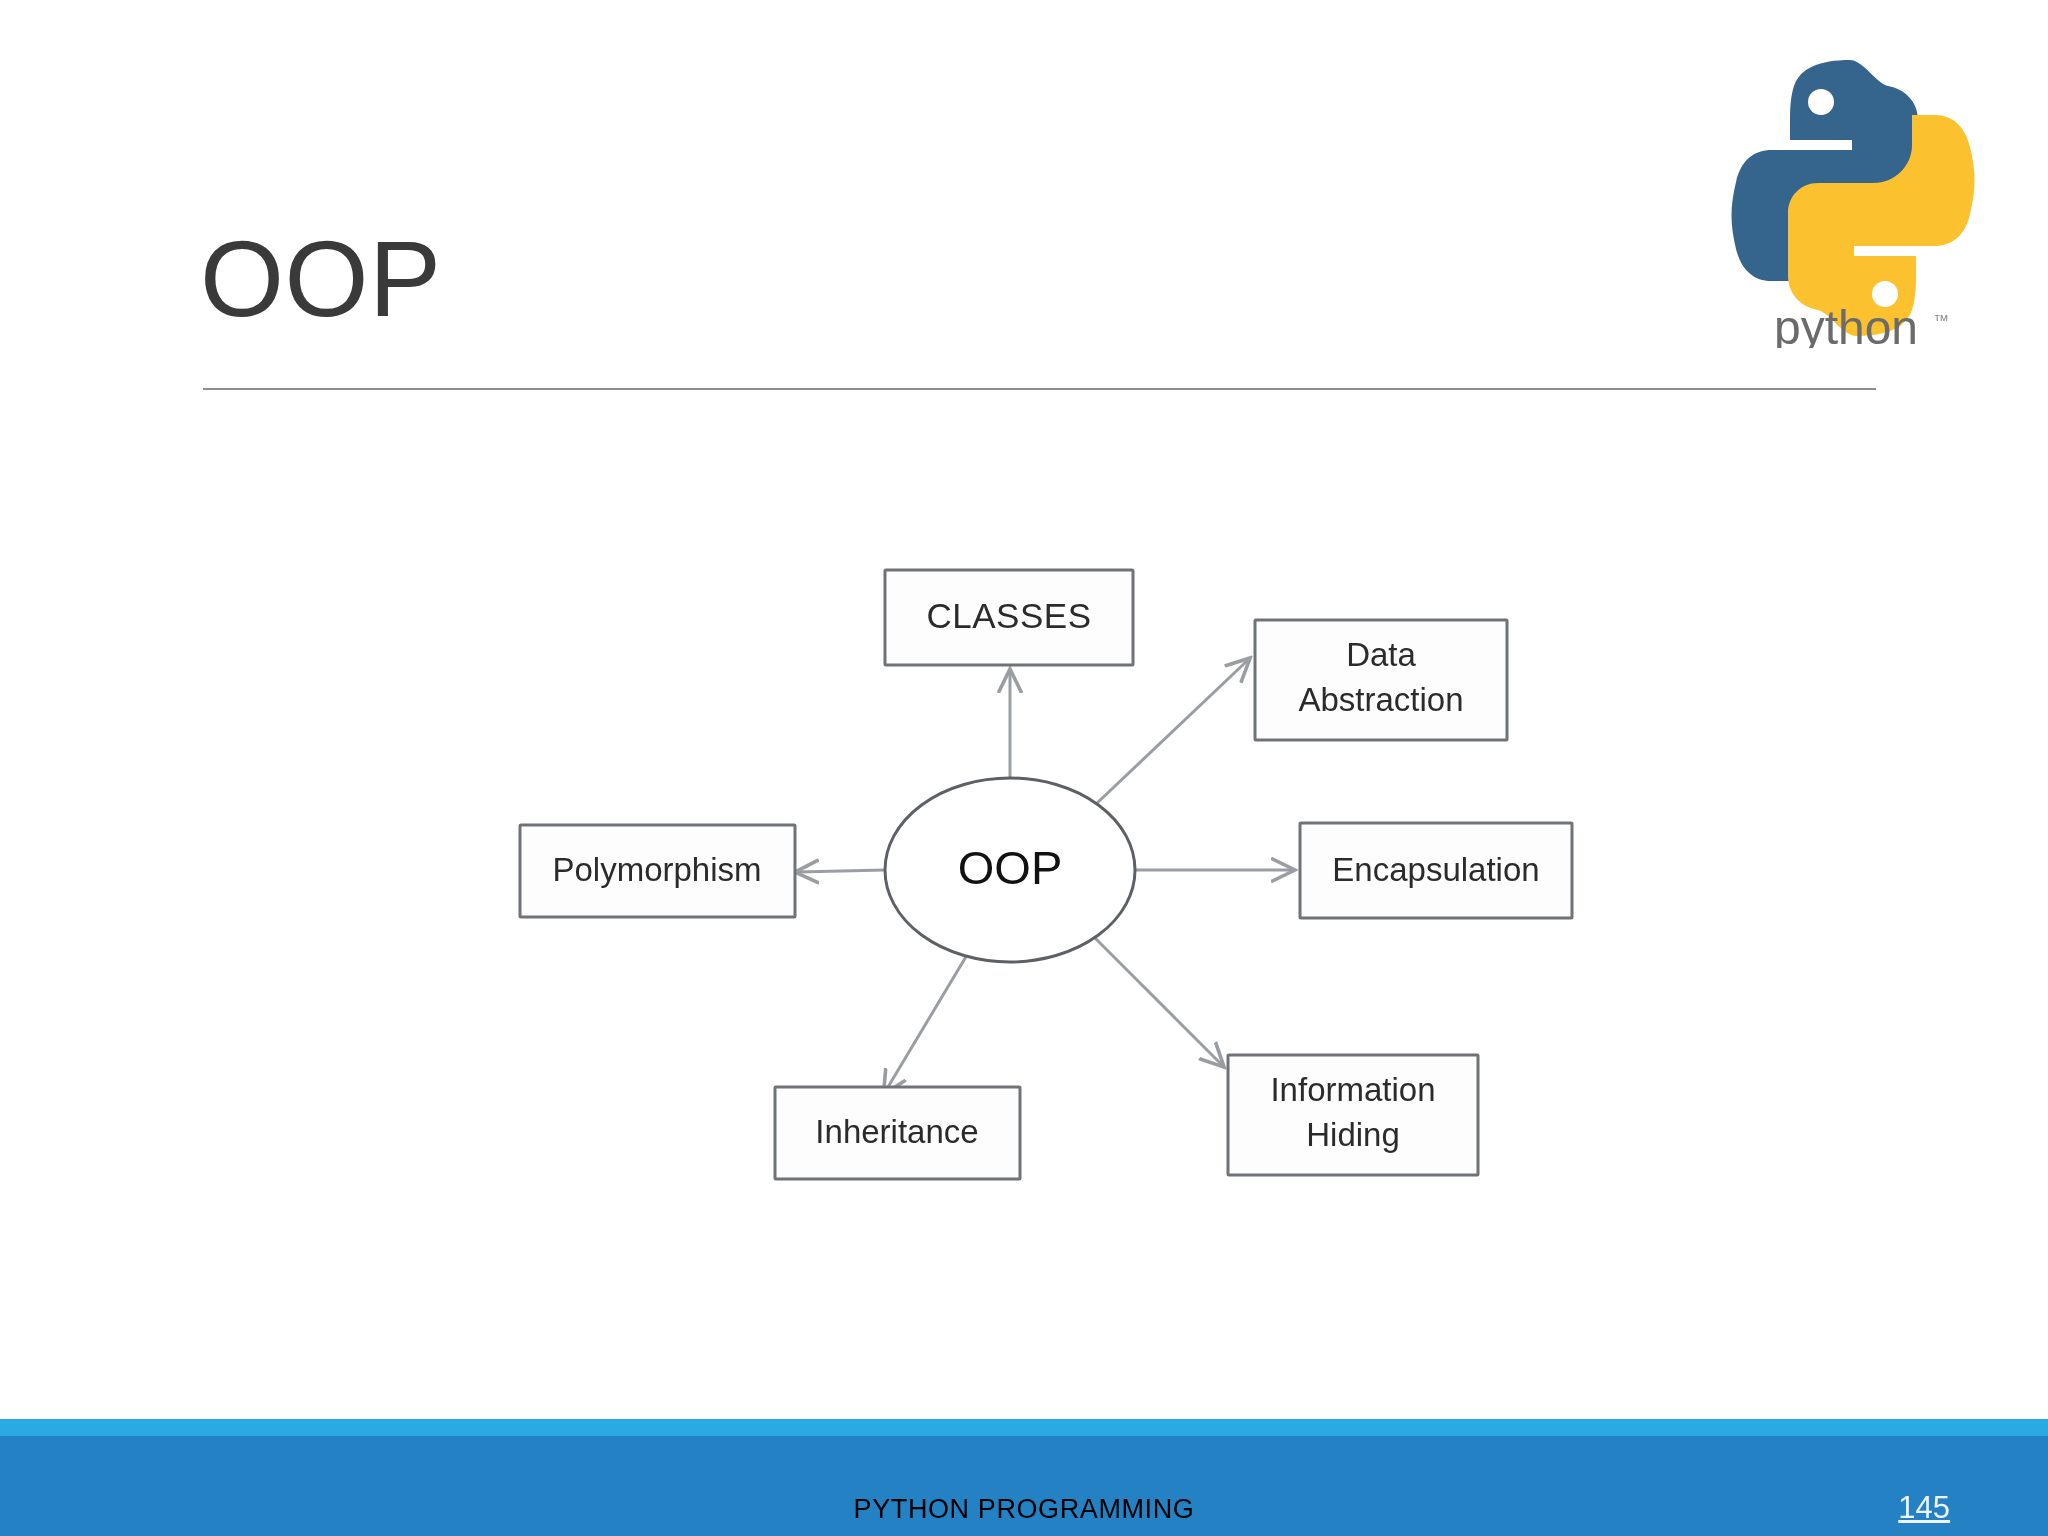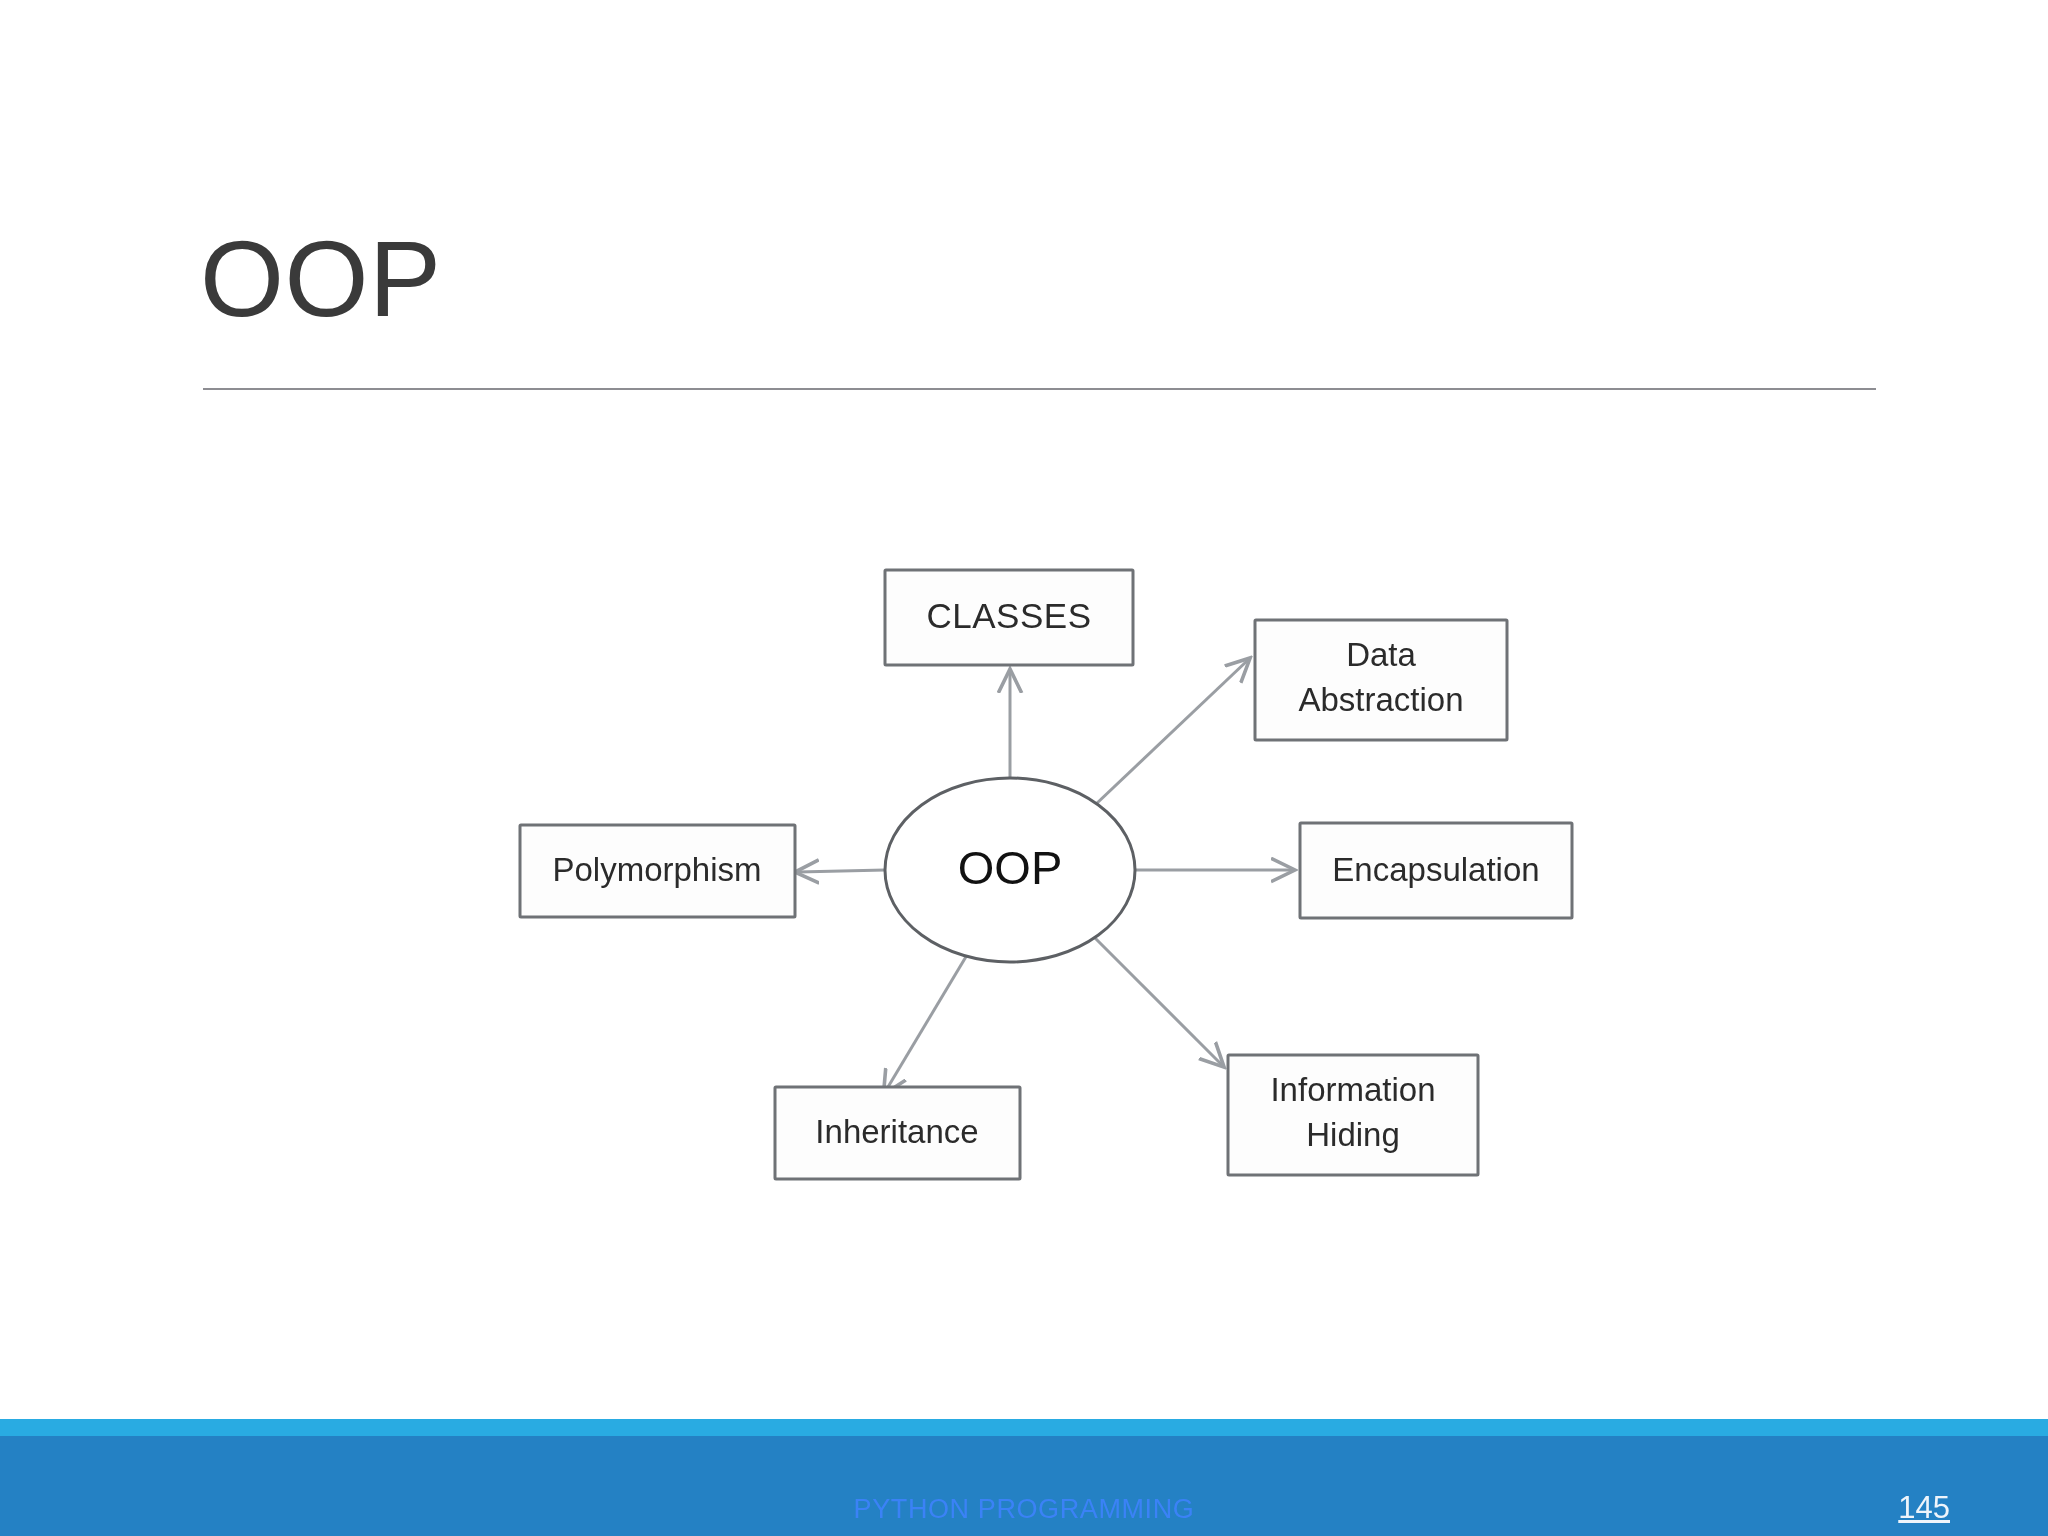--- a/index.html
+++ b/index.html
@@ -115,41 +115,88 @@
     height: 100px;
     background: #2481c4;
   }
   .footer-title {
     position: absolute;
     left: 0;
     top: 1494px;
     width: 2048px;
     text-align: center;
     font-size: 27px;
-    color: #3b82f6;
+    color: #000000;
     letter-spacing: 0.6px;
   }
   .footer-page {
     position: absolute;
     right: 98px;
     top: 1490px;
     font-size: 31px;
     color: #eef4fb;
     text-decoration: underline;
   }
 </style>
 </head>
 <body>
 
 <div class="slide">
 
   <div class="title">OOP</div>
 
   <div class="title-rule"></div>
 
+  <div class="py-logo">
+    <svg viewBox="0 0 250 300" xmlns="http://www.w3.org/2000/svg">
+
+      <path d="M122 12
+               C 92 12 72 20 66 38
+               C 63 47 62 58 62 72
+               L 62 92
+               L 124 92
+               L 124 102
+               L 44 102
+               C 26 102 13 112 8 134
+               C 2 159 2 176 8 201
+               C 13 221 25 233 43 233
+               L 66 233
+               L 66 203
+               C 66 183 82 165 105 165
+               L 160 165
+               C 177 165 190 152 190 135
+               L 190 72
+               C 190 54 177 41 160 38
+               C 148 35 135 12 122 12 Z" fill="#35658d"></path>
+      <circle cx="93" cy="54" r="13" fill="#ffffff"></circle>
+
+      <path d="M128 288
+               C 158 288 178 280 184 262
+               C 187 253 188 242 188 228
+               L 188 208
+               L 126 208
+               L 126 198
+               L 206 198
+               C 224 198 237 188 242 166
+               C 248 141 248 124 242 99
+               C 237 79 225 67 207 67
+               L 184 67
+               L 184 97
+               C 184 117 168 135 145 135
+               L 90 135
+               C 73 135 60 148 60 165
+               L 60 228
+               C 60 246 73 259 90 262
+               C 102 265 115 288 128 288 Z" fill="#fcc12e"></path>
+      <circle cx="157" cy="246" r="13" fill="#ffffff"></circle>
+
+      <text x="118" y="296" font-family="Liberation Sans, sans-serif" font-size="48" fill="#6b6b6b" text-anchor="middle">python</text>
+      <text x="205" y="278" font-family="Liberation Sans, sans-serif" font-size="16" fill="#8a8a8a">™</text>
+    </svg>
+  </div>
 
   <div class="diagram">
     <svg viewBox="0 0 1160 700" xmlns="http://www.w3.org/2000/svg">
       <defs>
         <marker id="ah" markerWidth="9" markerHeight="9" refX="7" refY="4.5" orient="auto" markerUnits="strokeWidth">
           <path d="M0,0.6 L8,4.5 L0,8.4" fill="none" stroke="#9a9ea3" stroke-width="1.2"></path>
         </marker>
       </defs>
 
       <line class="connector" x1="540" y1="260" x2="540" y2="152" marker-end="url(#ah)"></line>

